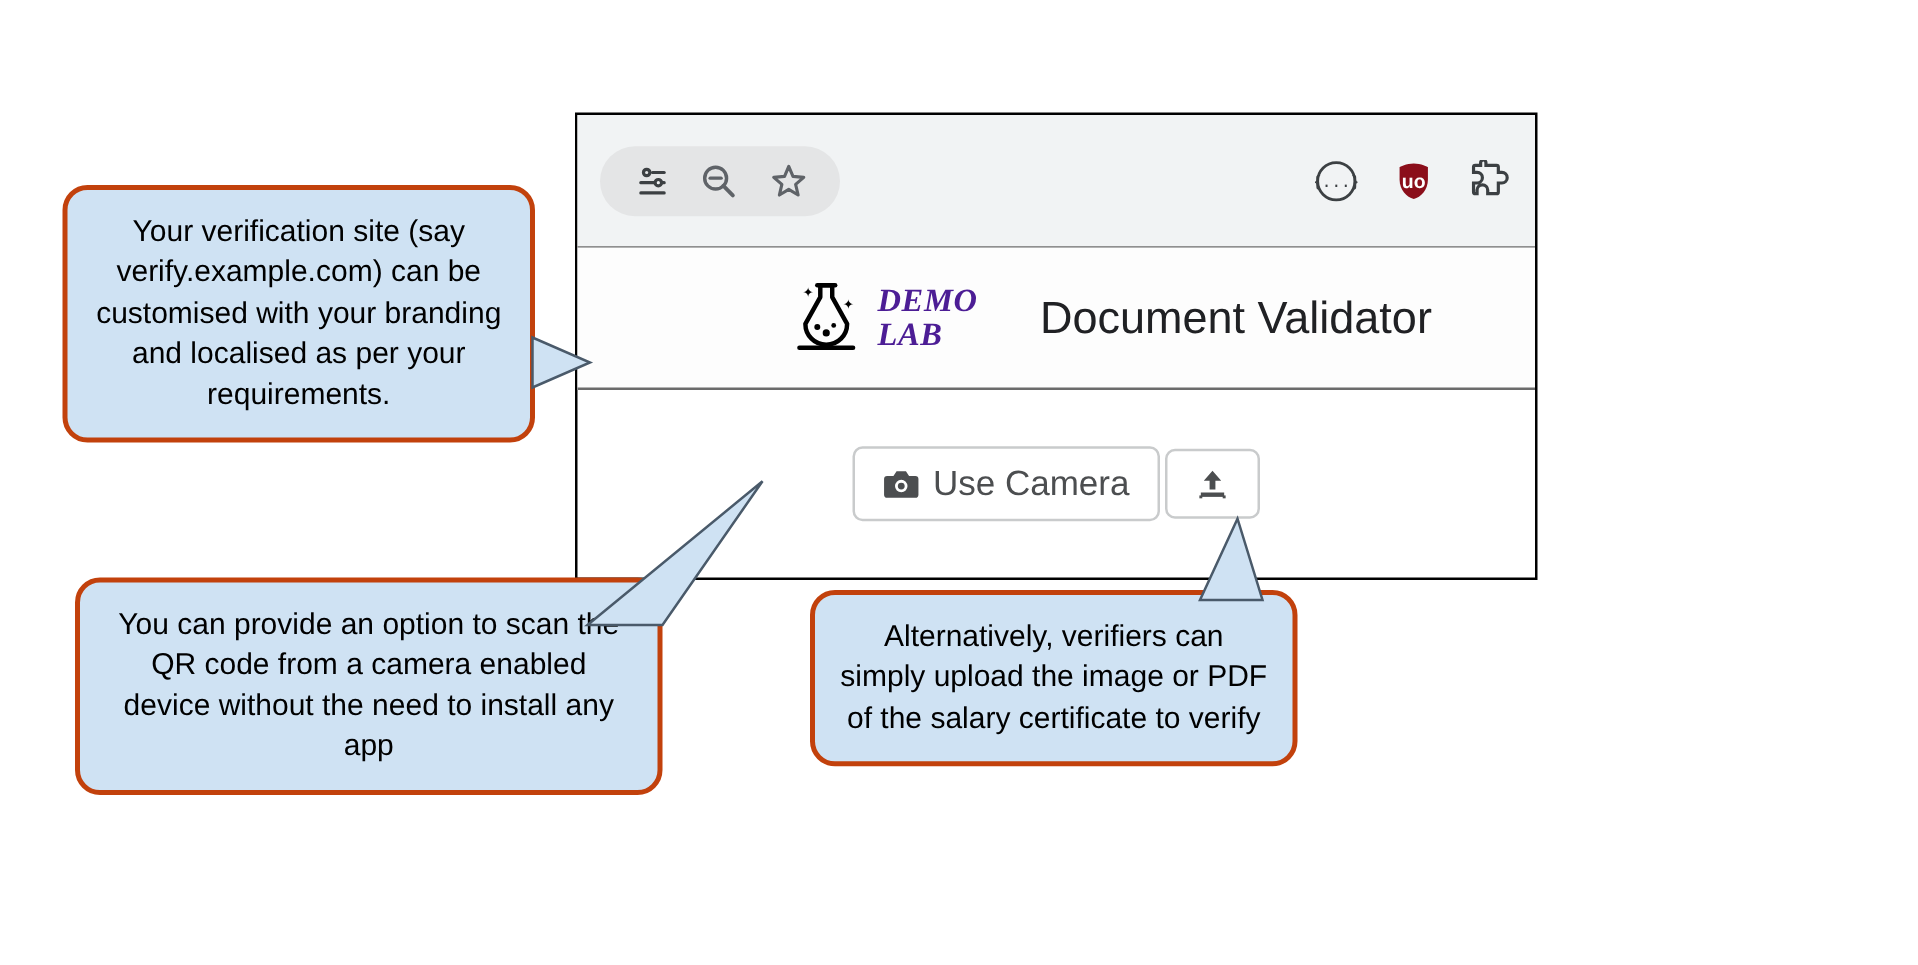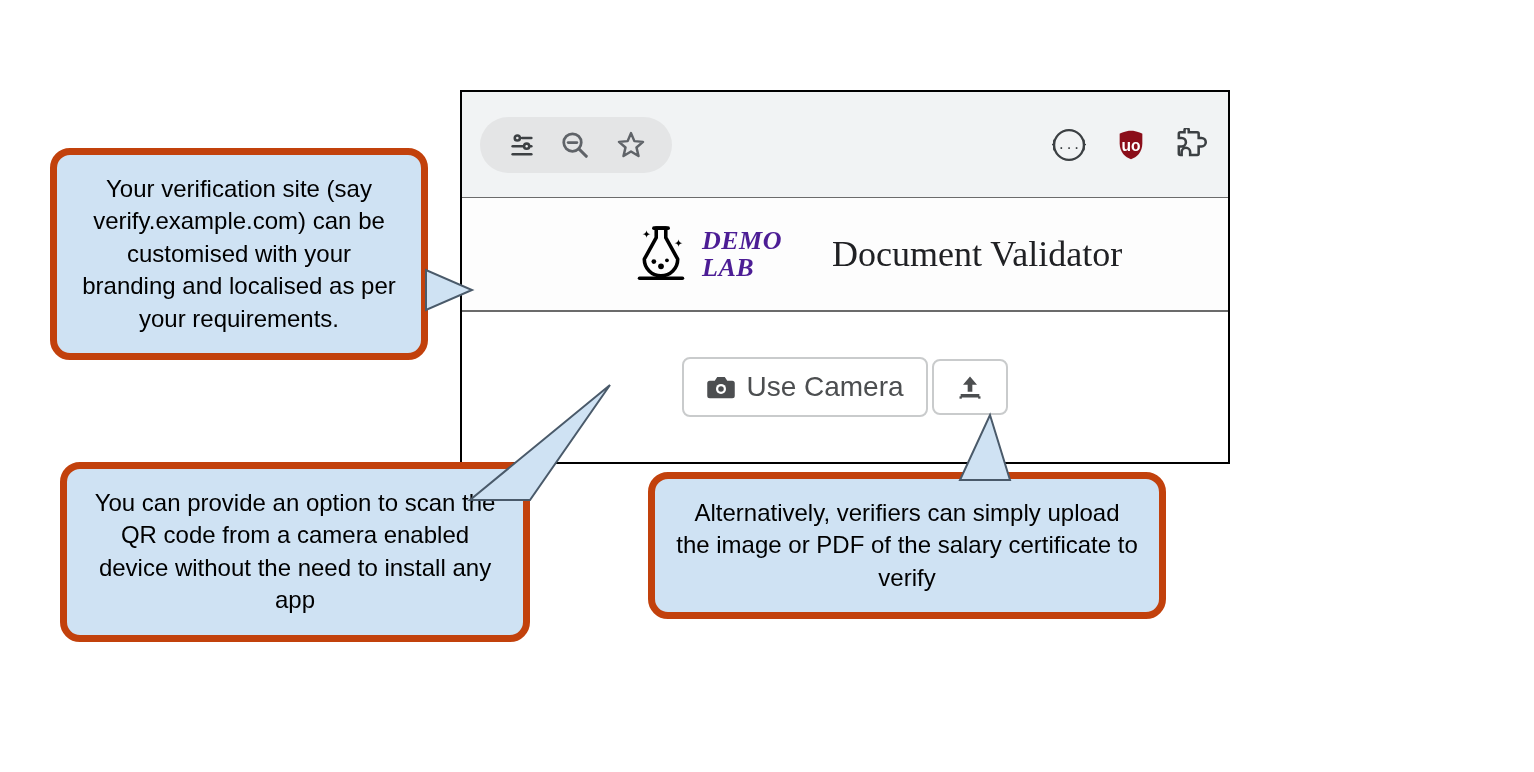--- a/index.html
+++ b/index.html
@@ -91,21 +91,20 @@
     font-size: 26px;
     line-height: 1.05;
     color: #4c1d95;
     letter-spacing: 0.5px;
     white-space: pre;
   }
   .page-title {
     font-size: 36px;
     color: #202124;
     font-weight: 400;
-    font-family: Liberation Serif, serif;
   }
 
   
   .action-row {
     height: 150px;
     display: flex;
     align-items: center;
     justify-content: center;
     gap: 4px;
   }
@@ -120,21 +119,21 @@
     font-size: 28px;
     color: #4c4e50;
     cursor: pointer;
   }
   .action-button svg { display: block; }
 
   
   .callout {
     position: absolute;
     background: #cfe2f3;
-    border: 7px solid #c2410c;
+    border: 4px solid #c2410c;
     border-radius: 20px;
     padding: 18px 20px;
     font-size: 24px;
     line-height: 1.35;
     color: #000000;
     text-align: center;
   }
   .callout-tail {
     position: absolute;
     pointer-events: none;
@@ -244,18 +243,18 @@
   <polygon points="6,10 6,50 52,30" fill="#cfe2f3" stroke="#4a5a6a" stroke-width="2"></polygon>
 </svg>
 
 <div class="callout" style="left:60px; top:462px; width:470px;">
   <span>You can provide an option  to scan the QR code from a camera enabled device without the need to install any app</span>
 </div>
 <svg class="callout-tail" style="left:440px; top:380px;" width="180" height="130">
   <polygon points="30,120 90,120 170,5" fill="#cfe2f3" stroke="#4a5a6a" stroke-width="2"></polygon>
 </svg>
 
-<div class="callout" style="left:648px; top:472px; width:518px;">
+<div class="callout" style="left:648px; top:472px; width:390px;">
   <span>Alternatively, verifiers can simply upload the image or PDF of the salary certificate to verify</span>
 </div>
 <svg class="callout-tail" style="left:940px; top:410px;" width="100" height="80">
   <polygon points="20,70 70,70 50,5" fill="#cfe2f3" stroke="#4a5a6a" stroke-width="2"></polygon>
 </svg>
 
 </body></html>

